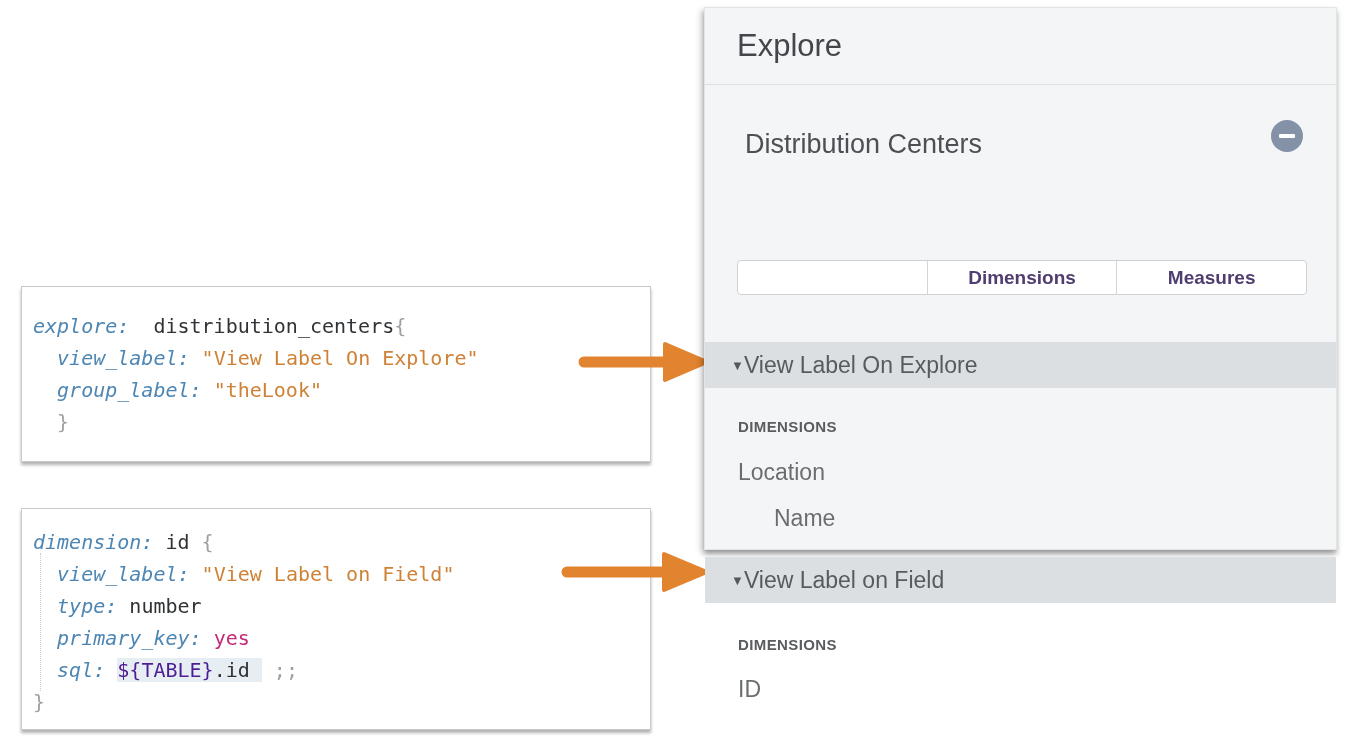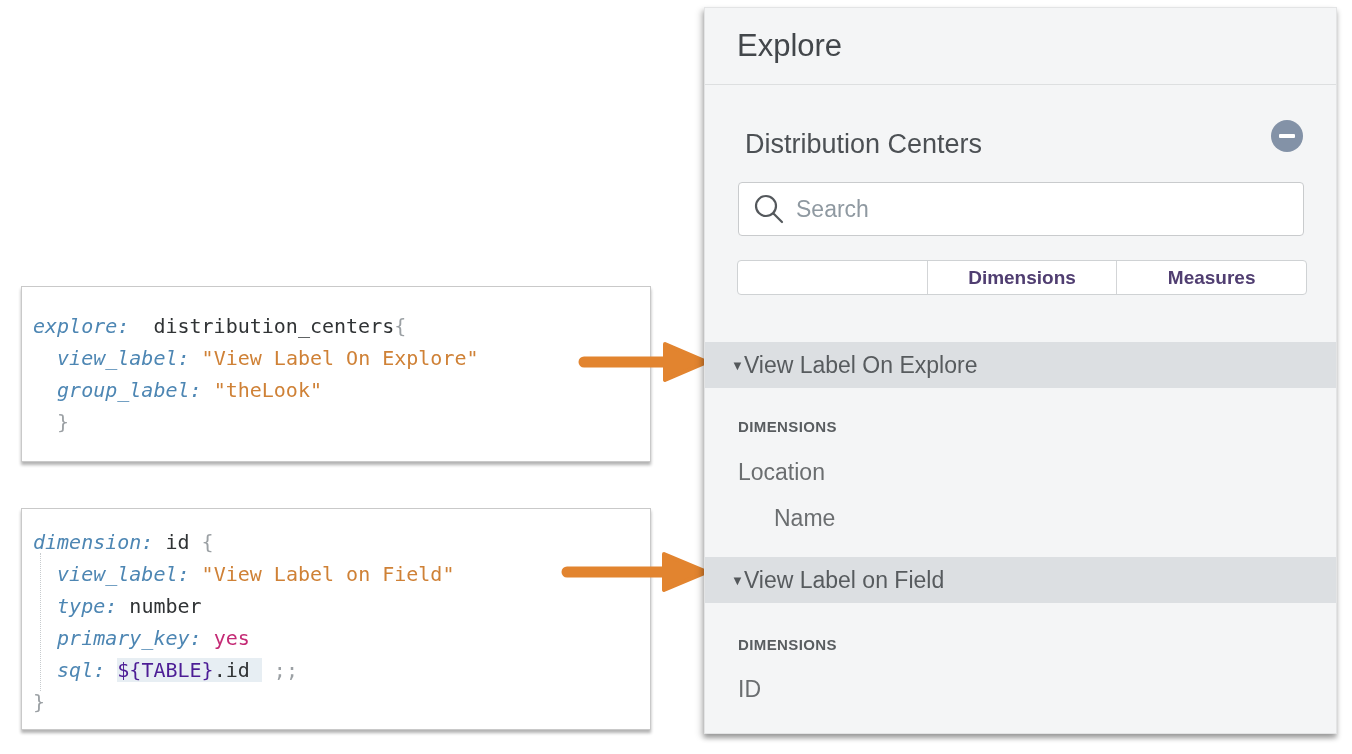--- a/index.html
+++ b/index.html
@@ -35,21 +35,21 @@
     border-left:1px dotted #c7cbce;
   }
 
   
   .arrow{position:absolute;}
   #arrow-0{left:577px;top:341px;}
   #arrow-1{left:560px;top:551px;}
 
   
   .panel{
-    position:absolute;left:704px;top:7px;width:633px;height:727px;
+    position:absolute;left:704px;top:7px;width:633px;height:543px;
     background:#f4f5f6;border:1px solid #e3e4e5;box-sizing:border-box;
     box-shadow:-4px 3px 6px rgba(0,0,0,0.13), 0 4px 5px rgba(0,0,0,0.32);
   }
   .panel-title-bar{
     position:absolute;left:0;top:0;right:0;height:76px;
     border-bottom:1px solid #dddfe0;
   }
   .panel-title{
     position:absolute;left:32px;top:20px;
     font-size:31px;font-weight:300;color:#43474b;
@@ -150,27 +150,20 @@
 
   <div class="panel-title-bar">
     <div class="panel-title">Explore</div>
   </div>
 
   <h2 class="explore-name">Distribution Centers</h2>
   <button class="collapse-btn">
     <span class="minus-bar"></span>
   </button>
 
-  <div class="search-box">
-    <svg class="search-icon" width="36" height="36" viewBox="0 0 36 36">
-      <circle cx="15" cy="14" r="10" fill="none" stroke="#54585c" stroke-width="2.2"></circle>
-      <line x1="22.5" y1="21.5" x2="31" y2="30" stroke="#54585c" stroke-width="2.2" stroke-linecap="round"></line>
-    </svg>
-    <input class="search-input" type="text" placeholder="Search" style="">
-  </div>
 
   <div class="tabs">
     <button class="tab active">All Fields</button>
     <button class="tab">Dimensions</button>
     <button class="tab">Measures</button>
   </div>
 
   <div class="section-header" id="section-header-0">
     <span class="caret">▼</span>
     <span class="section-label">View Label On Explore</span>

